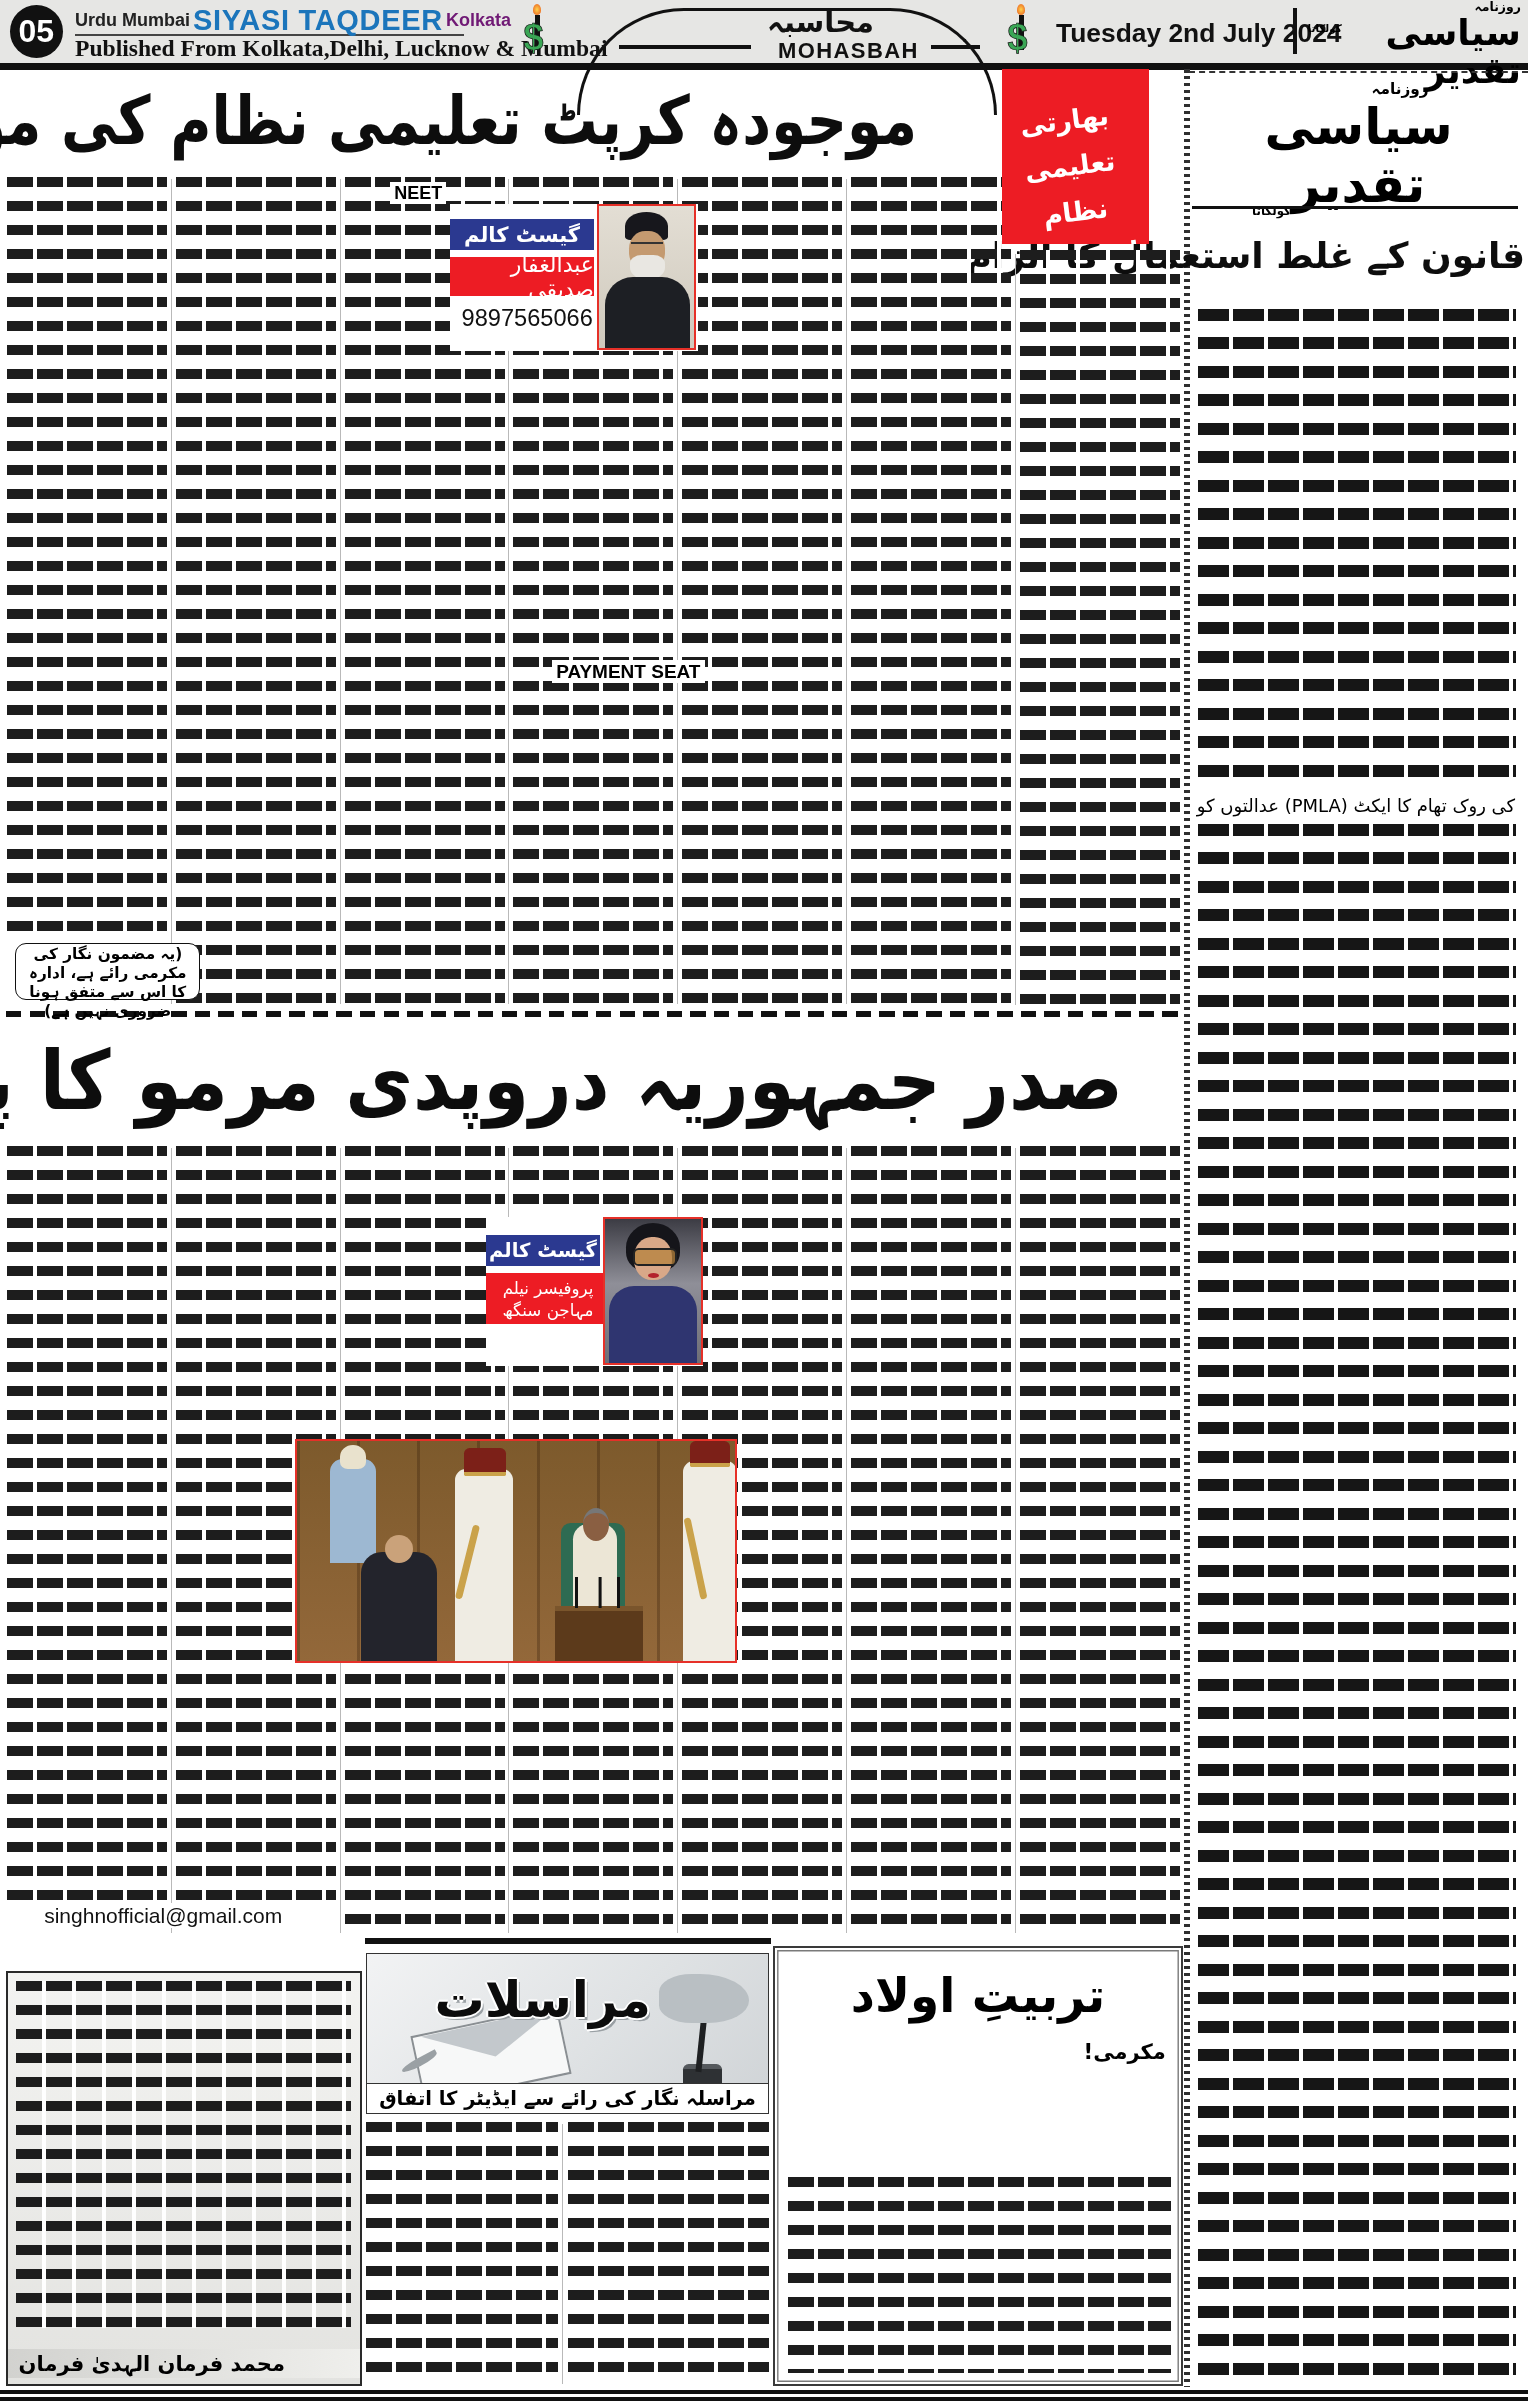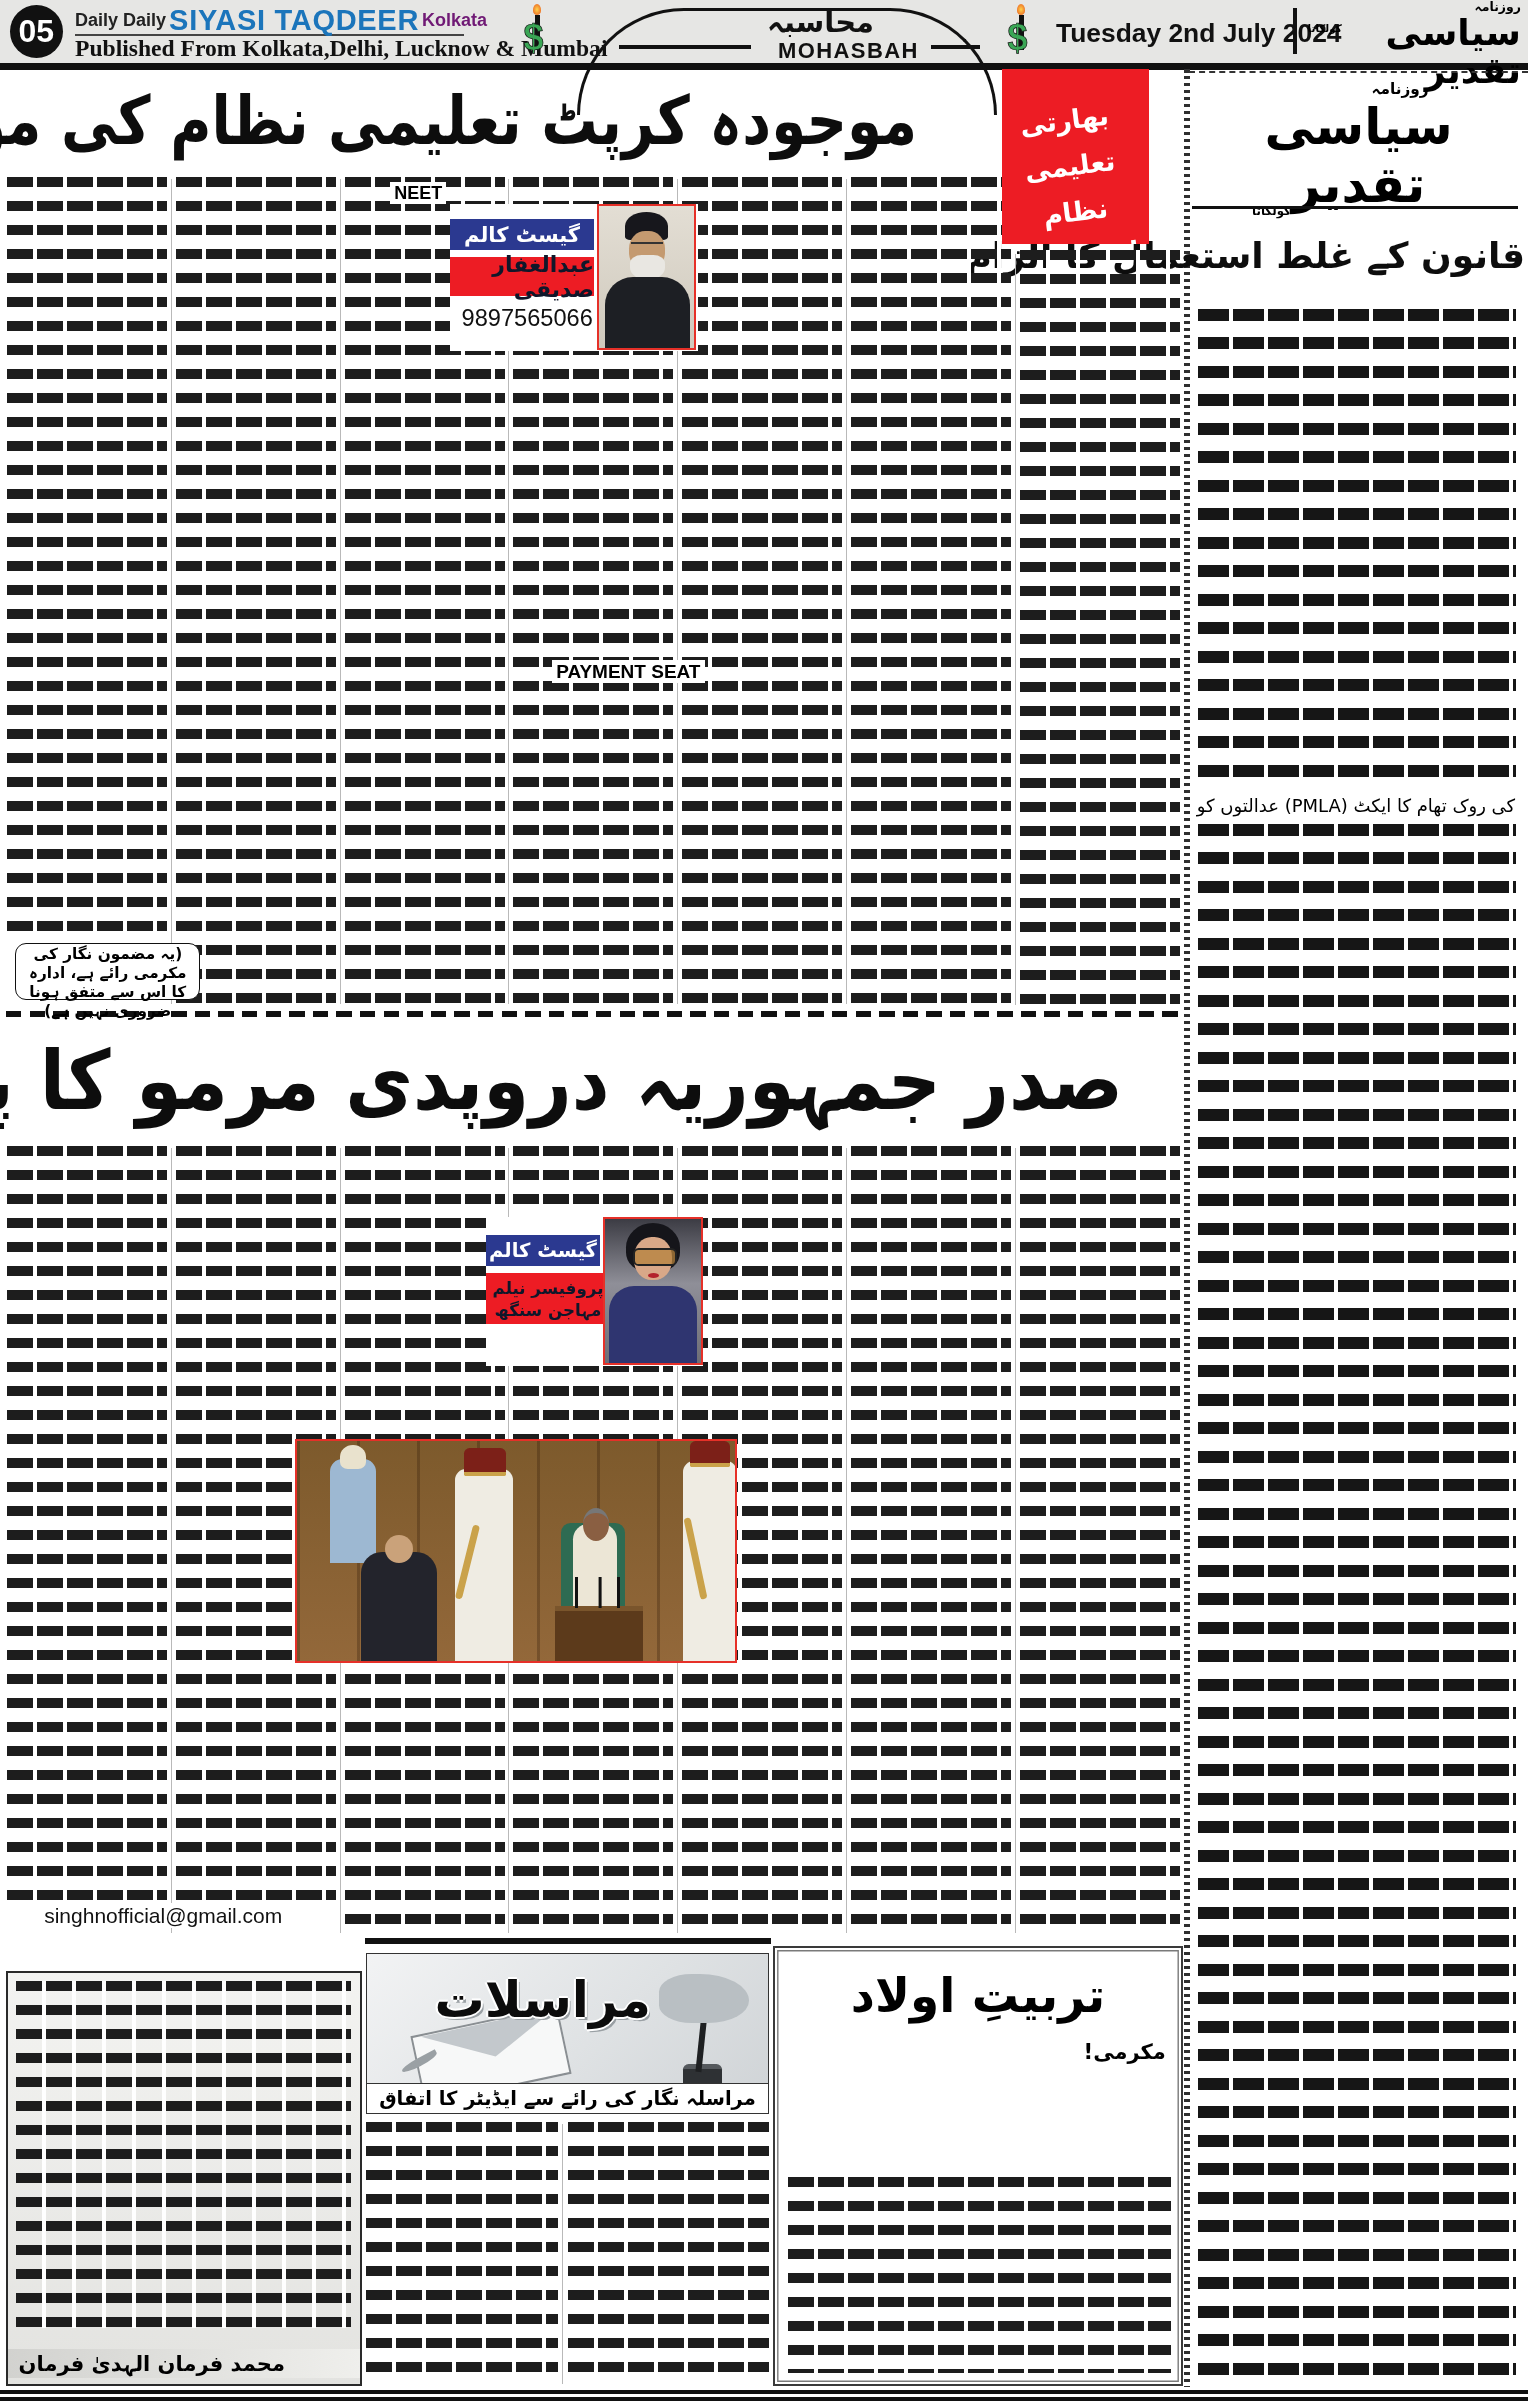--- a/index.html
+++ b/index.html
@@ -16,39 +16,39 @@
   .txt-lg{background-image:
         repeating-linear-gradient(90deg, rgba(255,255,255,0) 0 31px, #ffffff 31px 35px),
         repeating-linear-gradient(180deg, #161616 0 11.8px, rgba(0,0,0,0) 11.8px 28.5px);}
   .colsep{width:0.7px;background:#b9b9b9;}
   .whitebox{background:#fff;padding:0.7px 4.2px;}
   .dashline{background-image:repeating-linear-gradient(90deg,#111 0 15.3px,rgba(0,0,0,0) 15.3px 23.6px);}
   .hatch{background-image:repeating-linear-gradient(180deg,#2f2f2f 0 3.5px,#fff 3.5px 7px);}
   .blackbar{background:#111;}
   .hl{font-weight:bold;color:#0d0d0d;text-align:center;white-space:nowrap;}
   .bluebar{background:#2b3990;color:#fff;display:flex;align-items:center;justify-content:center;font-weight:bold;}
-  .redbar{background:#ed1c24;color:#0f172a;display:flex;align-items:center;justify-content:center;font-weight:bold;}
+  .redbar{background:#ed1c24;color:#ffffff;display:flex;align-items:center;justify-content:center;font-weight:normal;}
   .photo-frame{border:2.8px solid #e63028;background:#d8d4cc;overflow:hidden;}
   .guestbox{background:#fff;z-index:4;}
 </style>
 </head>
 <body>
 
 <div id="page">
 
   <div class="abs" style="left:0;top:0;width:1528px;height:63px;background:#e6e6e4;"></div>
   <div class="abs blackbar" style="left:0;top:63px;width:1528px;height:7px;"></div>
 
   <div class="abs" style="left:9.7px;top:4.9px;width:53px;height:53px;border-radius:50%;background:#111;color:#fff;
               display:flex;align-items:center;justify-content:center;font-size:32px;font-weight:bold;">
       <span>05</span>
     </div>
 
   <div class="abs lat" style="left:75px;top:5.6px;width:389px;height:28px;border-bottom:2.1px solid #444;white-space:nowrap;">
-    <span style="font-size:18px;font-weight:bold;color:#222;vertical-align:top;line-height:28px;">Daily Daily</span>
+    <span style="font-size:18px;font-weight:bold;color:#222;vertical-align:top;line-height:28px;">Urdu Mumbai</span>
     <span style="font-size:29px;font-weight:bold;color:#1b75bb;letter-spacing:0.7px;line-height:28px;">SIYASI TAQDEER</span>
     <span style="font-size:18px;font-weight:bold;color:#701a75;vertical-align:top;line-height:28px;">Kolkata</span>
   </div>
   <div class="abs serif" style="left:75px;top:35px;width:431px;font-size:23.6px;font-weight:bold;color:#111;white-space:nowrap;">Published From Kolkata,Delhi, Lucknow &amp; Mumbai</div>
 
   <div class="abs" style="left:522px;top:4.2px;width:31px;height:56px;">
     <div style="position:absolute;left:11px;top:0;width:8.3px;height:11px;border-radius:50% 50% 50% 50%/60% 60% 40% 40%;background:radial-gradient(#ffd34d,#e8541a);"></div>
     <div style="position:absolute;left:12.5px;top:10.4px;width:5.6px;height:35px;background:#111;"></div>
     <div style="position:absolute;left:1.4px;top:12.5px;font-size:36px;font-weight:bold;color:#3aa655;-webkit-text-stroke:0.7px #111;">$</div>
   </div>

